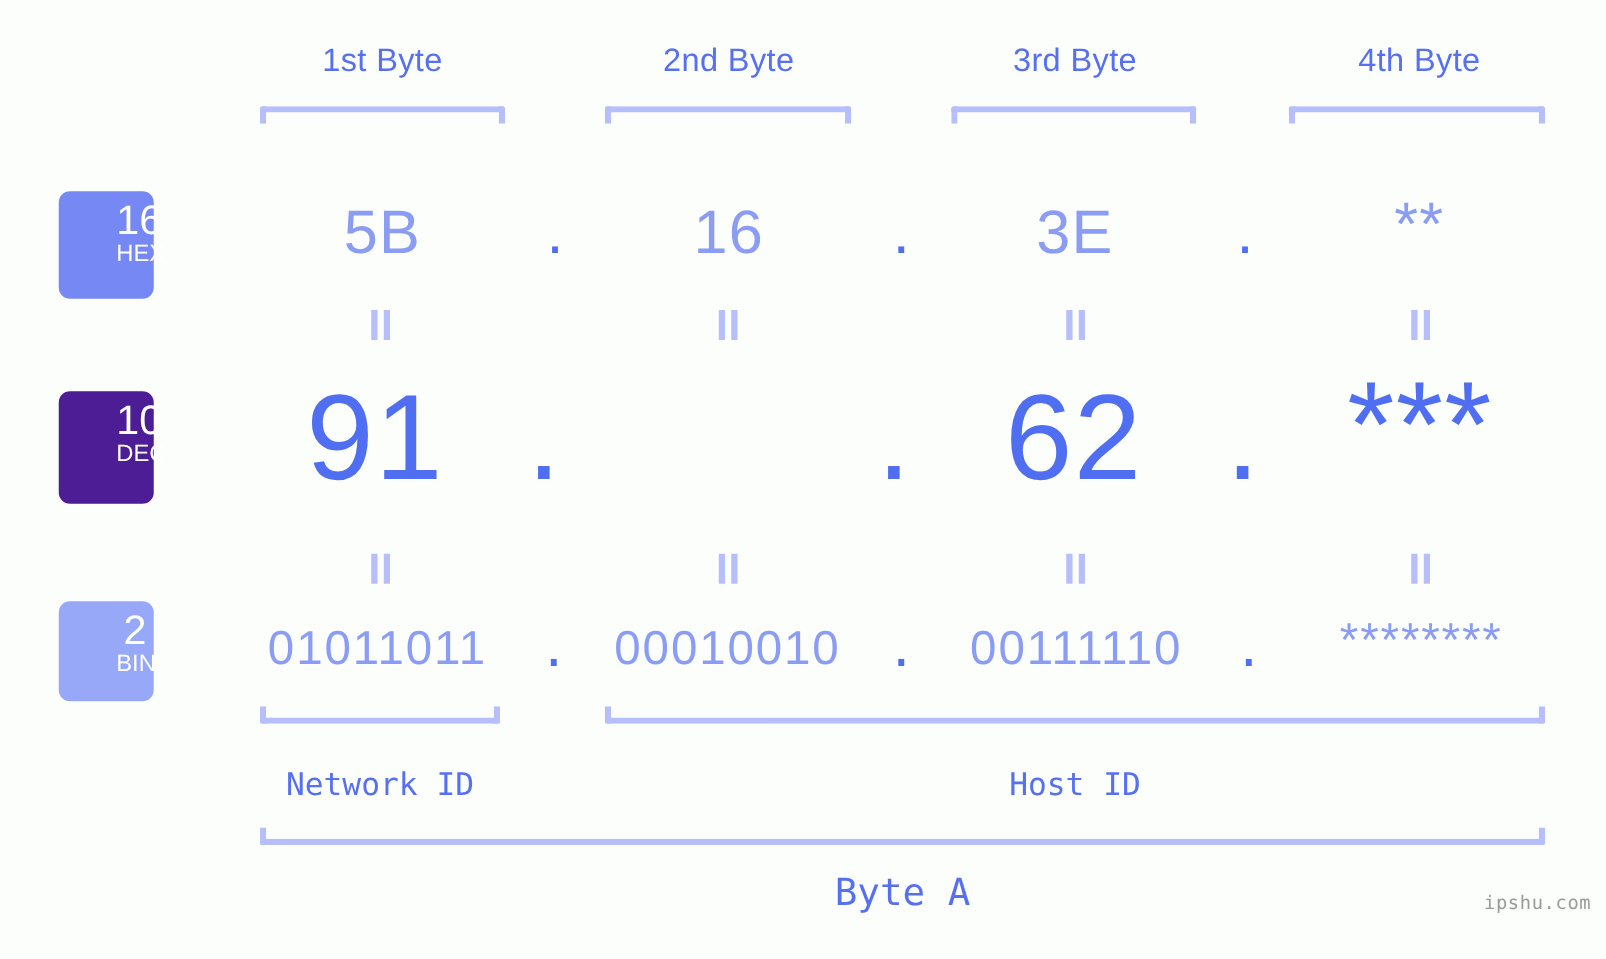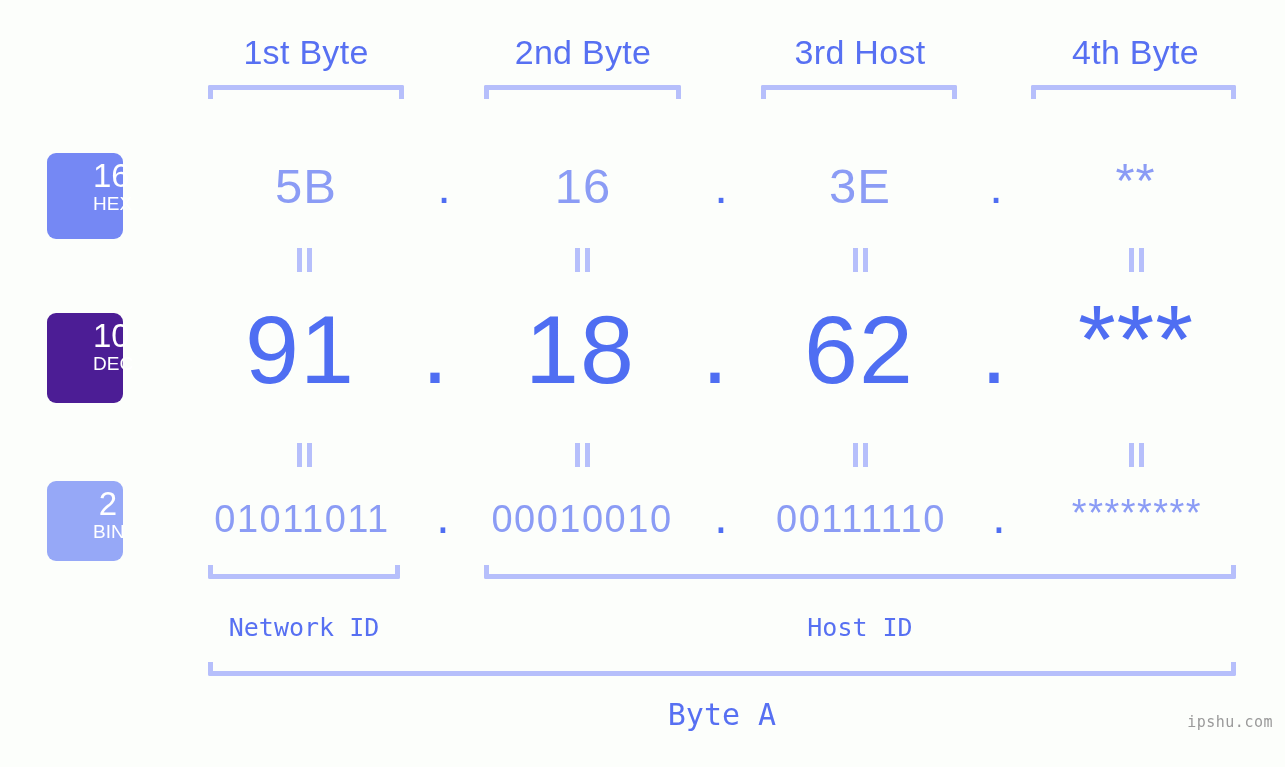--- a/index.html
+++ b/index.html
@@ -17,21 +17,21 @@
   #stage {
     position: relative;
     width: 1285px;
     height: 767px;
   }
 
   
   .byte-label {
     position: absolute;
     top: 33px;
-    font-size: 34px;
+    font-size: 26px;
     color: #5770f2;
     text-align: center;
     letter-spacing: 0.3px;
     font-family: "Liberation Sans", sans-serif;
     white-space: nowrap;
   }
 
   
   .bracket-down {
     position: absolute;
@@ -157,21 +157,21 @@
     letter-spacing: 0.5px;
   }
 </style>
 </head>
 <body>
 
 <div id="stage">
 
   <div class="byte-label" style="left:207px; width:198px;">1st Byte</div>
   <div class="byte-label" style="left:484px; width:198px;">2nd Byte</div>
-  <div class="byte-label" style="left:761px; width:198px;">3rd Host</div>
+  <div class="byte-label" style="left:761px; width:198px;">3rd Byte</div>
   <div class="byte-label" style="left:1033px; width:205px;">4th Byte</div>
 
   <div class="bracket-down" style="left:208px; top:85px; width:196px;"></div>
   <div class="bracket-down" style="left:484px; top:85px; width:197px;"></div>
   <div class="bracket-down" style="left:761px; top:85px; width:196px;"></div>
   <div class="bracket-down" style="left:1031px; top:85px; width:205px;"></div>
 
   <div class="badge" style="top:153px; height:86px; background:#7588f4;">
     <span class="num">16</span>
     <span class="abbr">HEX</span>
@@ -205,21 +205,20 @@
       <i></i>
       <i></i>
     </div>
   <div class="eq" style="left:1126px; top:248px;">
       <i></i>
       <i></i>
     </div>
 
   <div class="val dec-val" style="left:200px; top:300px; width:200px;">91</div>
   <div class="dot dot-dec" style="left:396px; top:300px; width:78px;">.</div>
-  <div class="val dec-val" style="left:480px; top:300px; width:200px;">18</div>
   <div class="dot dot-dec" style="left:676px; top:300px; width:78px;">.</div>
   <div class="val dec-val" style="left:759px; top:300px; width:200px;">62</div>
   <div class="dot dot-dec" style="left:955px; top:300px; width:78px;">.</div>
   <div class="val dec-val" style="left:1032px; top:290px; width:208px;">***</div>
 
   <div class="eq" style="left:294px; top:443px;">
       <i></i>
       <i></i>
     </div>
   <div class="eq" style="left:572px; top:443px;">

